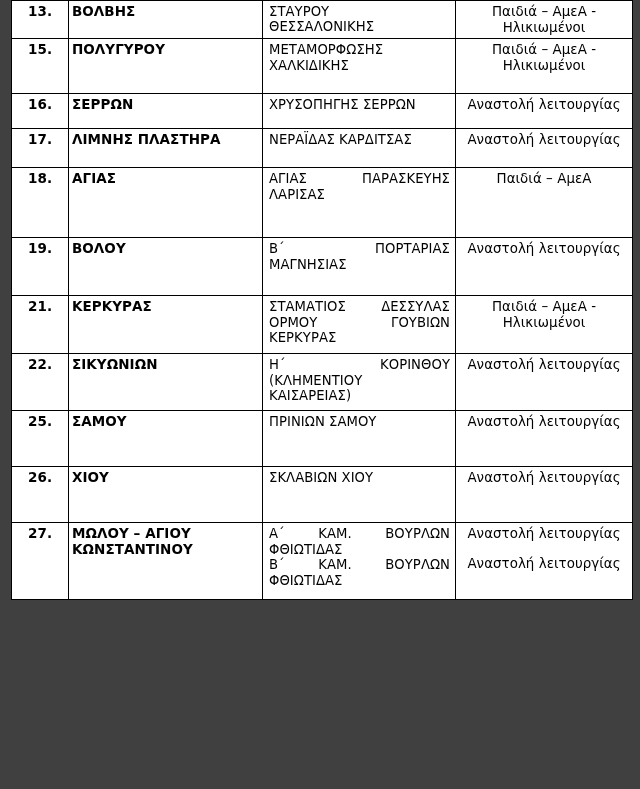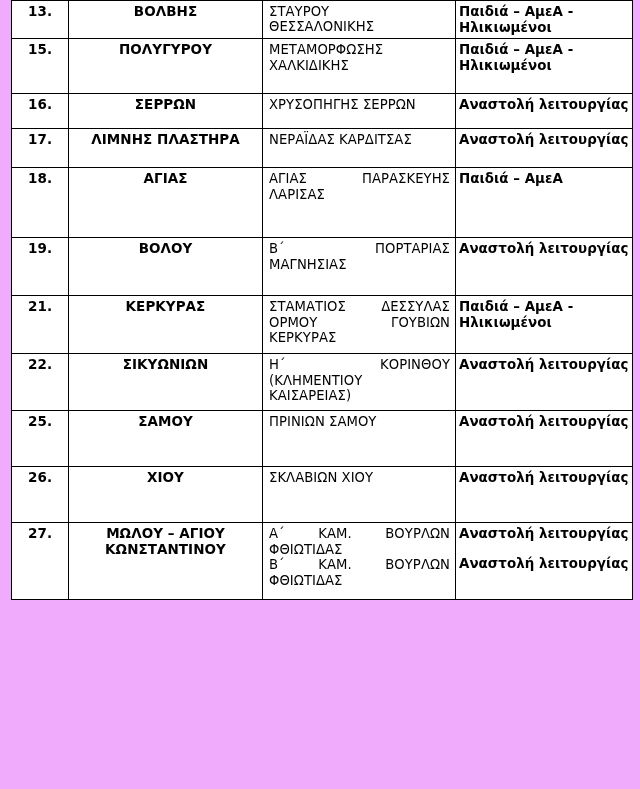--- a/index.html
+++ b/index.html
@@ -13,21 +13,21 @@
     height: 789px;
     font-family: "DejaVu Sans", "Liberation Sans", sans-serif;
     color: #000000;
     overflow: hidden;
   }
 
   .page {
     position: relative;
     width: 640px;
     height: 789px;
-    background: #f0abfc;
+    background: #404040;
   }
 
   table.facility-table {
     position: absolute;
     left: 11px;
     top: 0px;
     width: 621px;
     border-collapse: collapse;
     table-layout: fixed;
     background: #ffffff;
@@ -56,21 +56,21 @@
     text-align: center;
     font-weight: bold;
     font-size: 13.5px;
     letter-spacing: 0.1px;
     padding-left: 2px;
     padding-right: 2px;
   }
 
   
   .c-name-cell .cell-inner {
-    text-align: center;
+    text-align: left;
     font-weight: bold;
     font-size: 13.5px;
     letter-spacing: 0.05px;
     padding-left: 3px;
     padding-right: 3px;
   }
 
   
   .c-loc-cell .cell-inner {
     text-align: justify;
@@ -85,22 +85,22 @@
     display: block;
     text-align: justify;
     text-align-last: left;
   }
   .c-loc-cell .loc-line.justified {
     text-align-last: justify;
   }
 
   
   .c-status-cell .cell-inner {
-    text-align: left;
-    font-weight: bold;
+    text-align: center;
+    font-weight: normal;
     font-size: 13.4px;
     padding-left: 3px;
     padding-right: 3px;
     letter-spacing: 0.05px;
   }
   .c-status-cell .status-line {
     display: block;
   }
   .c-status-cell .status-line.spaced-above {
     margin-top: 14px;

